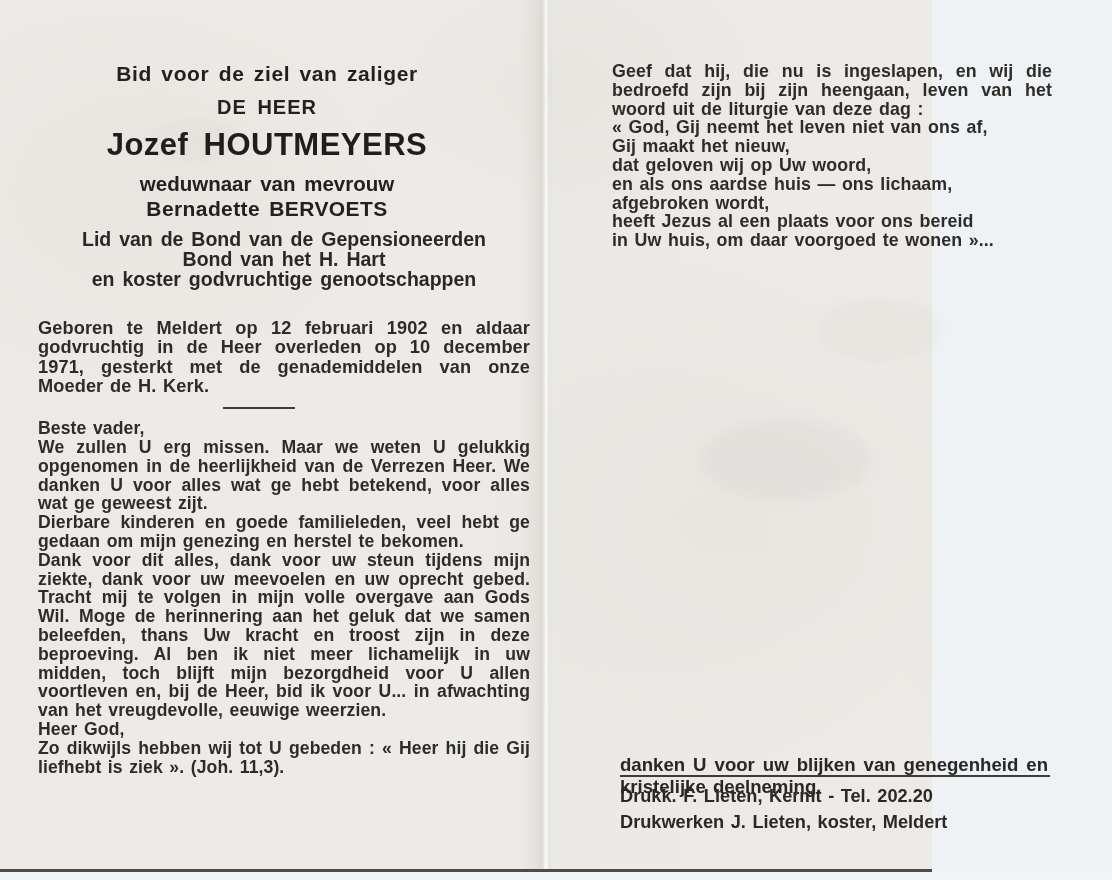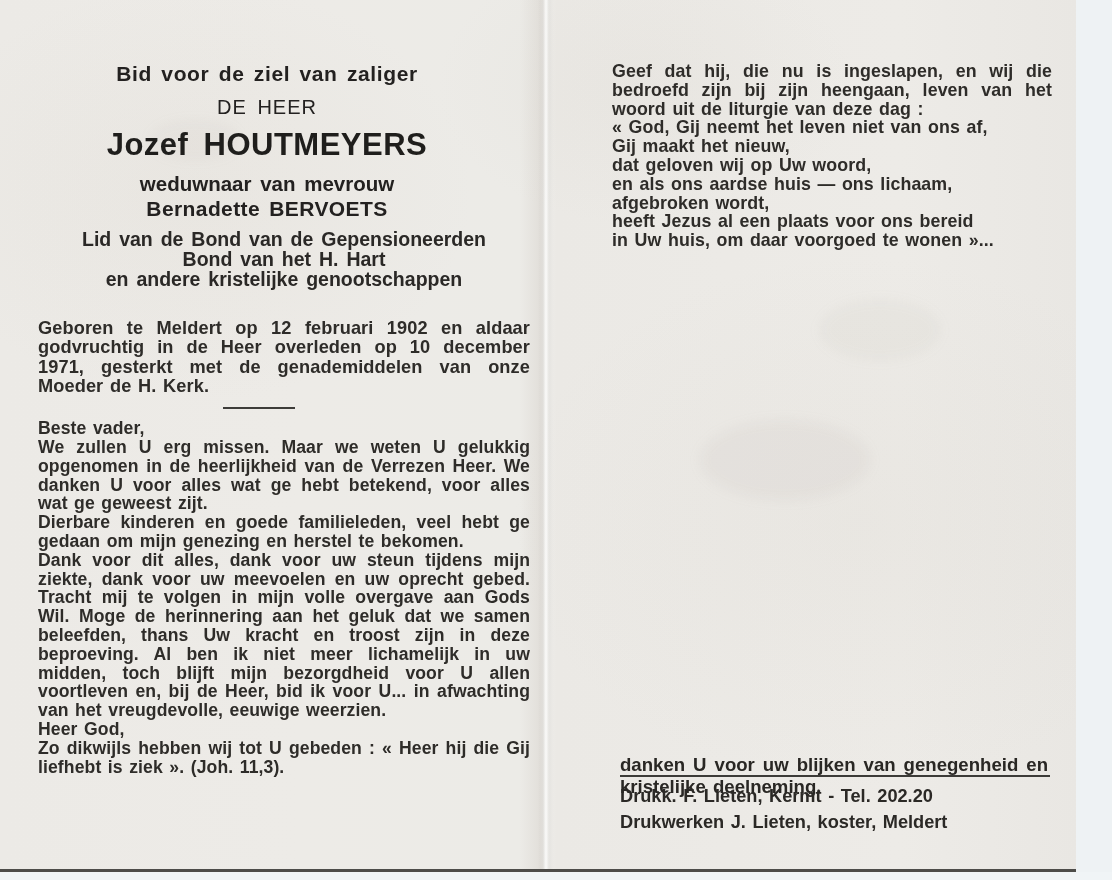--- a/index.html
+++ b/index.html
@@ -3,21 +3,21 @@
 <meta charset="utf-8">
 <style>
   html,body{margin:0;padding:0;}
   body{
     width:1112px;height:880px;position:relative;overflow:hidden;
     background:#eef2f4;
     font-family:"Liberation Sans", sans-serif;
   }
   
   .card{
-    position:absolute;left:0;top:0;width:1076px;height:869px;
+    position:absolute;left:0;top:0;width:932px;height:869px;
     background:
       radial-gradient(ellipse 400px 300px at 18% 22%, rgba(214,208,198,0.18), transparent 70%),
       radial-gradient(ellipse 500px 380px at 80% 60%, rgba(210,205,196,0.15), transparent 70%),
       radial-gradient(ellipse 300px 200px at 60% 10%, rgba(205,200,190,0.12), transparent 70%),
       linear-gradient(90deg,
         #eceae6 0px, #edebe7 300px, #ecebe7 520px,
         rgba(226,223,218,1) 540px, #f0efec 546px, #ebe9e5 556px,
         #edebe7 900px, #e9e7e3 1078px, #e3e0db 1096px, #dfdcd7 1112px),
       #ecEAE6;
     background-color:#ecebe7;
@@ -39,21 +39,21 @@
   .jtext{
     font-size:17.6px;line-height:18.8px;font-weight:700;
     text-align:justify;white-space:pre-line;color:#2e2c29;
     word-spacing:1.5px;letter-spacing:0.1px;
   }
 
   
   .page-left{left:38px;top:62px;width:492px;}
   .headings{width:458px;text-align:center;color:#232120;}
   .intro{font-size:21px;font-weight:700;letter-spacing:0.6px;word-spacing:3px;}
-  .honorific{font-size:20px;font-weight:400;letter-spacing:1px;word-spacing:4px;margin-top:10px;}
+  .honorific{font-size:20px;font-weight:700;letter-spacing:1px;word-spacing:4px;margin-top:10px;}
   .name{font-size:31px;font-weight:700;letter-spacing:0.5px;word-spacing:6px;margin:8px 0 0 0;color:#1f1e1c;}
   .relation{font-size:20.5px;font-weight:700;word-spacing:3px;margin-top:9px;}
   .spouse{font-size:21px;font-weight:700;letter-spacing:0.4px;word-spacing:3px;margin-top:1px;}
   .memberships{
     width:492px;text-align:center;white-space:pre-line;
     font-size:19.5px;line-height:20px;font-weight:700;word-spacing:2.5px;
     margin-top:8px;color:#2a2826;
   }
   .lifedates{margin-top:30px;font-size:18.2px;line-height:19.3px;}
   .divider{width:72px;height:2px;background:#3d3c39;margin:11px auto 0 185px;}
@@ -89,21 +89,21 @@
     <div class="headings">
       <p class="intro">Bid voor de ziel van zaliger</p>
       <p class="honorific">DE HEER</p>
       <h1 class="name">Jozef HOUTMEYERS</h1>
       <p class="relation">weduwnaar van mevrouw</p>
       <p class="spouse">Bernadette BERVOETS</p>
     </div>
 
     <p class="memberships">Lid van de Bond van de Gepensioneerden
 Bond van het H. Hart
-en andere kristelijke genootschappen</p>
+en koster godvruchtige genootschappen</p>
 
     <p class="jtext lifedates">Geboren te Meldert op 12 februari 1902 en aldaar godvruchtig in de Heer overleden op 10 december 1971, gesterkt met de genademiddelen van onze Moeder de H. Kerk.</p>
 
     <div class="divider"></div>
 
     <div class="bodytext">
       <p class="jtext">Beste vader,
 We zullen U erg missen. Maar we weten U gelukkig opgenomen in de heerlijkheid van de Verrezen Heer. We danken U voor alles wat ge hebt betekend, voor alles wat ge geweest zijt.</p>
       <p class="jtext">Dierbare kinderen en goede familieleden, veel hebt ge gedaan om mijn genezing en herstel te bekomen.</p>
       <p class="jtext">Dank voor dit alles, dank voor uw steun tijdens mijn ziekte, dank voor uw meevoelen en uw oprecht gebed. Tracht mij te volgen in mijn volle overgave aan Gods Wil. Moge de herinnering aan het geluk dat we samen beleefden, thans Uw kracht en troost zijn in deze beproeving. Al ben ik niet meer lichamelijk in uw midden, toch blijft mijn bezorgdheid voor U allen voortleven en, bij de Heer, bid ik voor U... in afwachting van het vreugdevolle, eeuwige weerzien.</p>

